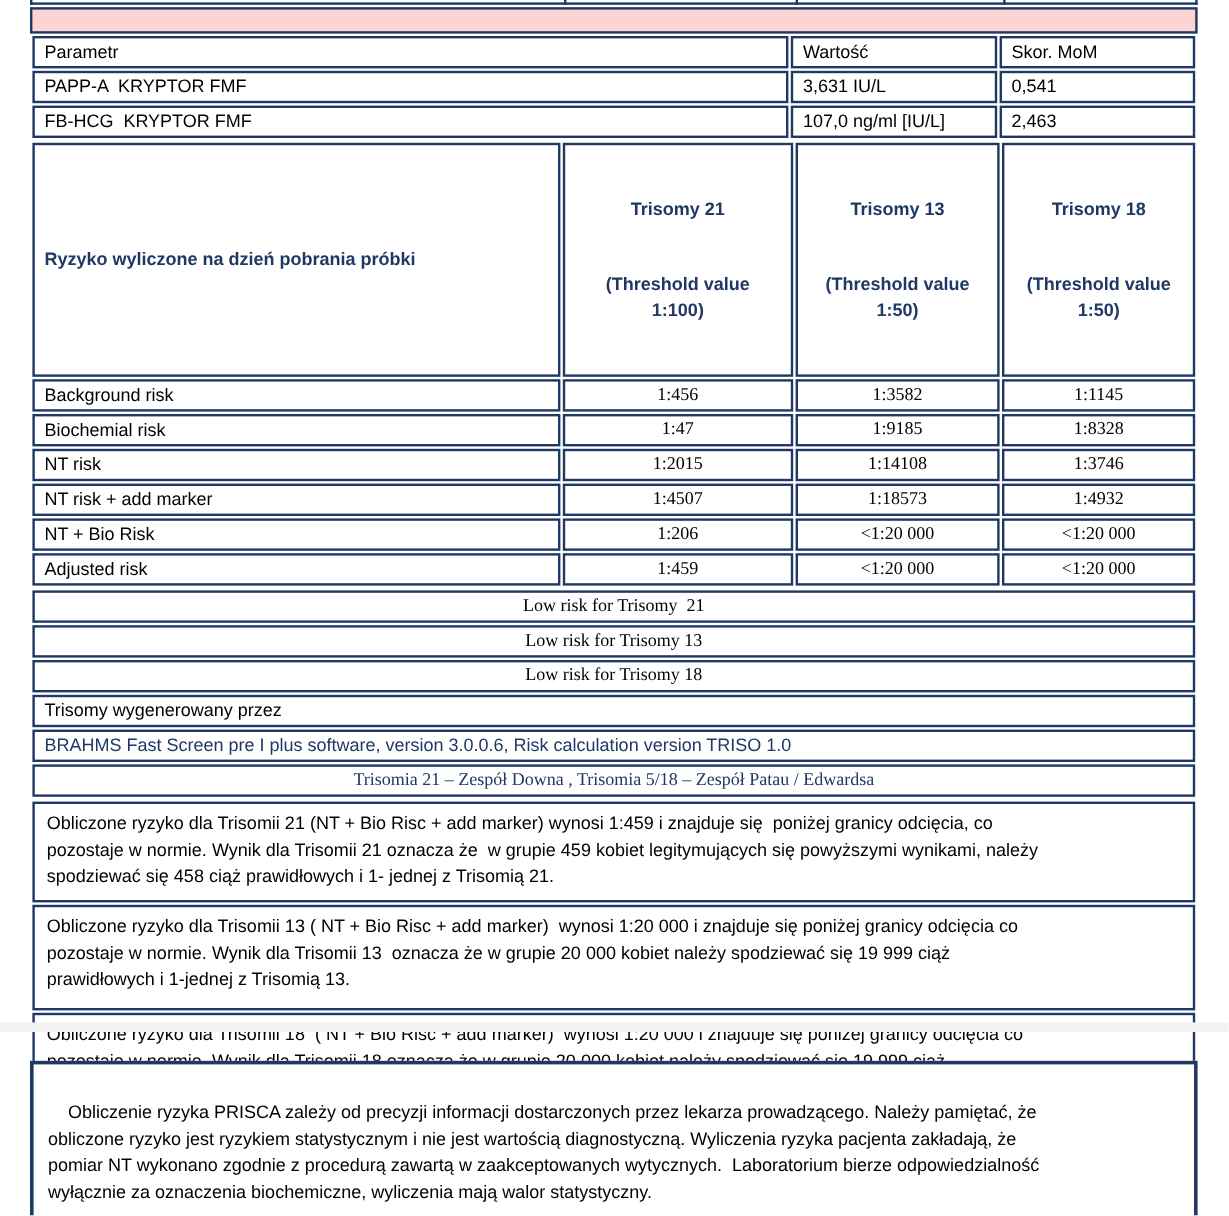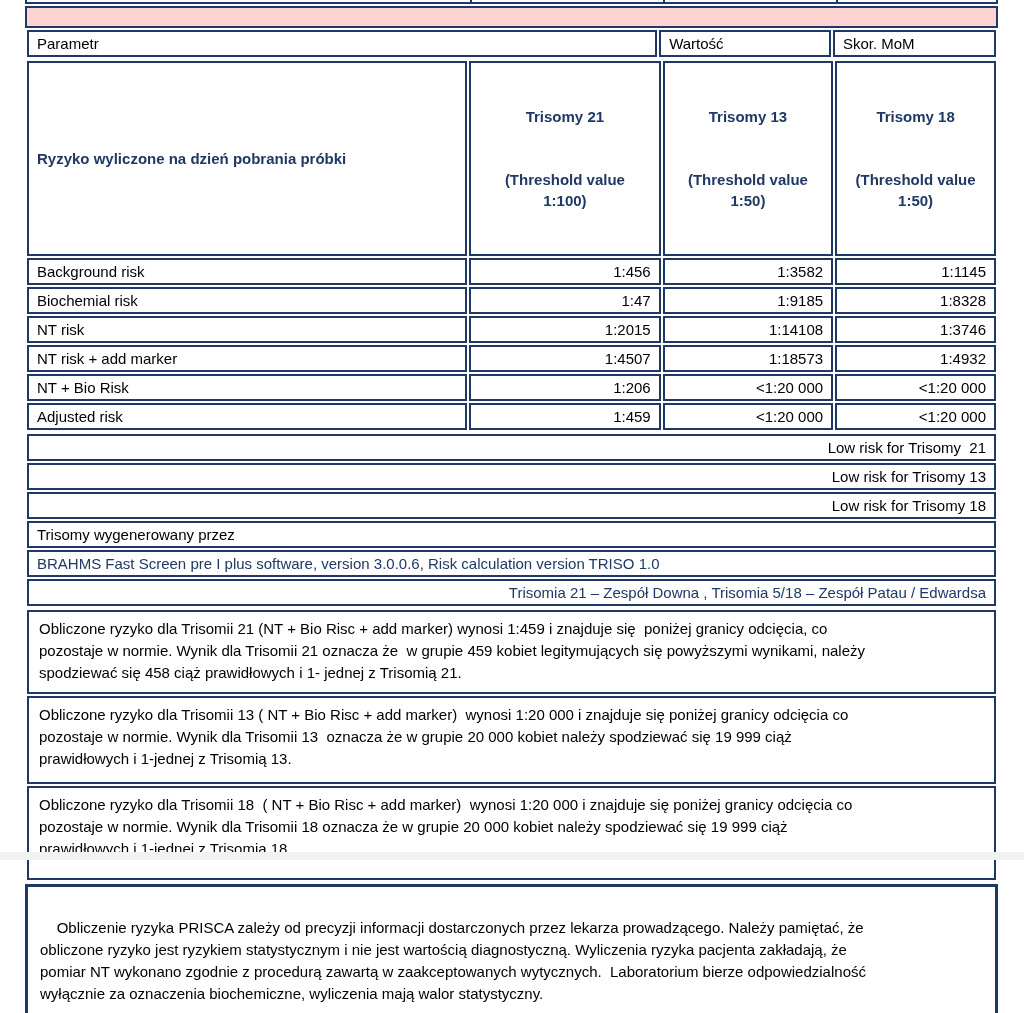--- a/index.html
+++ b/index.html
@@ -30,21 +30,21 @@
     border:2px solid var(--navy);
     background:#fff;
     font-size:15px;line-height:21px;
     height:25px;
     padding:1px 8px;
     white-space:pre-wrap;
     vertical-align:middle;
     overflow:hidden;
   }
   td.left{text-align:left;}
-  td.center{text-align:right;}
+  td.center{text-align:center;font-family:Liberation Serif, serif;}
   .navy{color:var(--navy);}
   td.pink-bg{background:var(--pink);}
 
   
   td.risk-title{
     font-weight:bold;color:var(--navy);font-size:17px;line-height:20px;
     vertical-align:middle;height:84px;padding-left:8px;
   }
   td.risk-head{
     font-weight:bold;color:var(--navy);font-size:13.5px;line-height:18px;
@@ -93,20 +93,30 @@
       <colgroup>
           <col style="width:65.3%">
           <col style="width:17.8%">
           <col>
         </colgroup>
       <tbody>
           <tr>
         <td class="left">Parametr</td>
         <td class="left">Wartość</td>
         <td class="left">Skor. MoM</td>
+      </tr>
+      <tr>
+        <td class="left">PAPP-A  KRYPTOR FMF</td>
+        <td class="left">3,631 IU/L</td>
+        <td class="left">0,541</td>
+      </tr>
+      <tr>
+        <td class="left">FB-HCG  KRYPTOR FMF</td>
+        <td class="left">107,0 ng/ml [IU/L]</td>
+        <td class="left">2,463</td>
       </tr>
     </tbody>
       </table>
 
     <table class="tbl">
       <colgroup>
           <col style="width:45.7%">
           <col style="width:19.9%">
           <col style="width:17.7%">
           <col>

